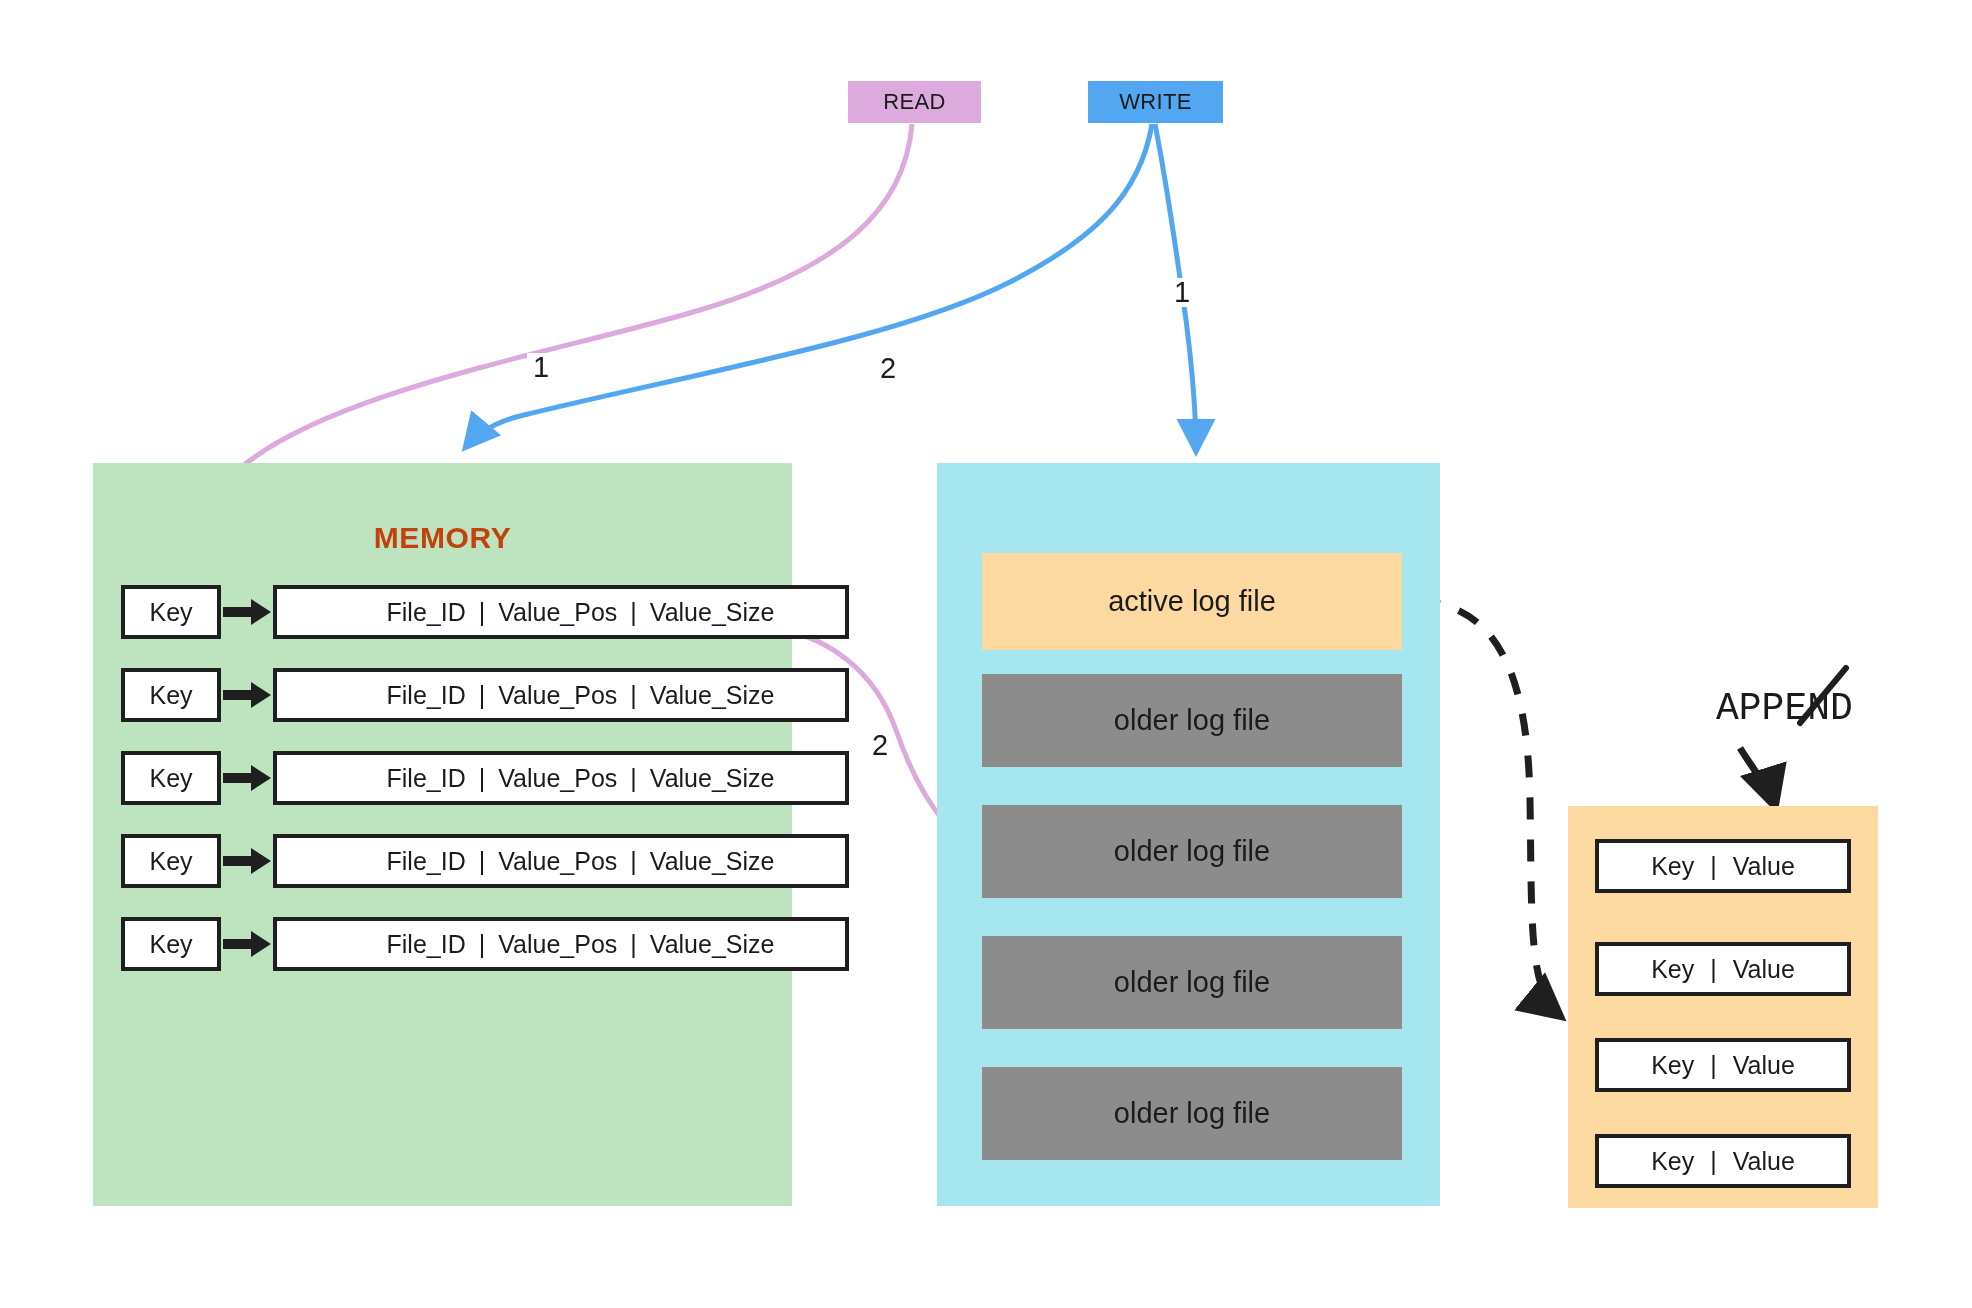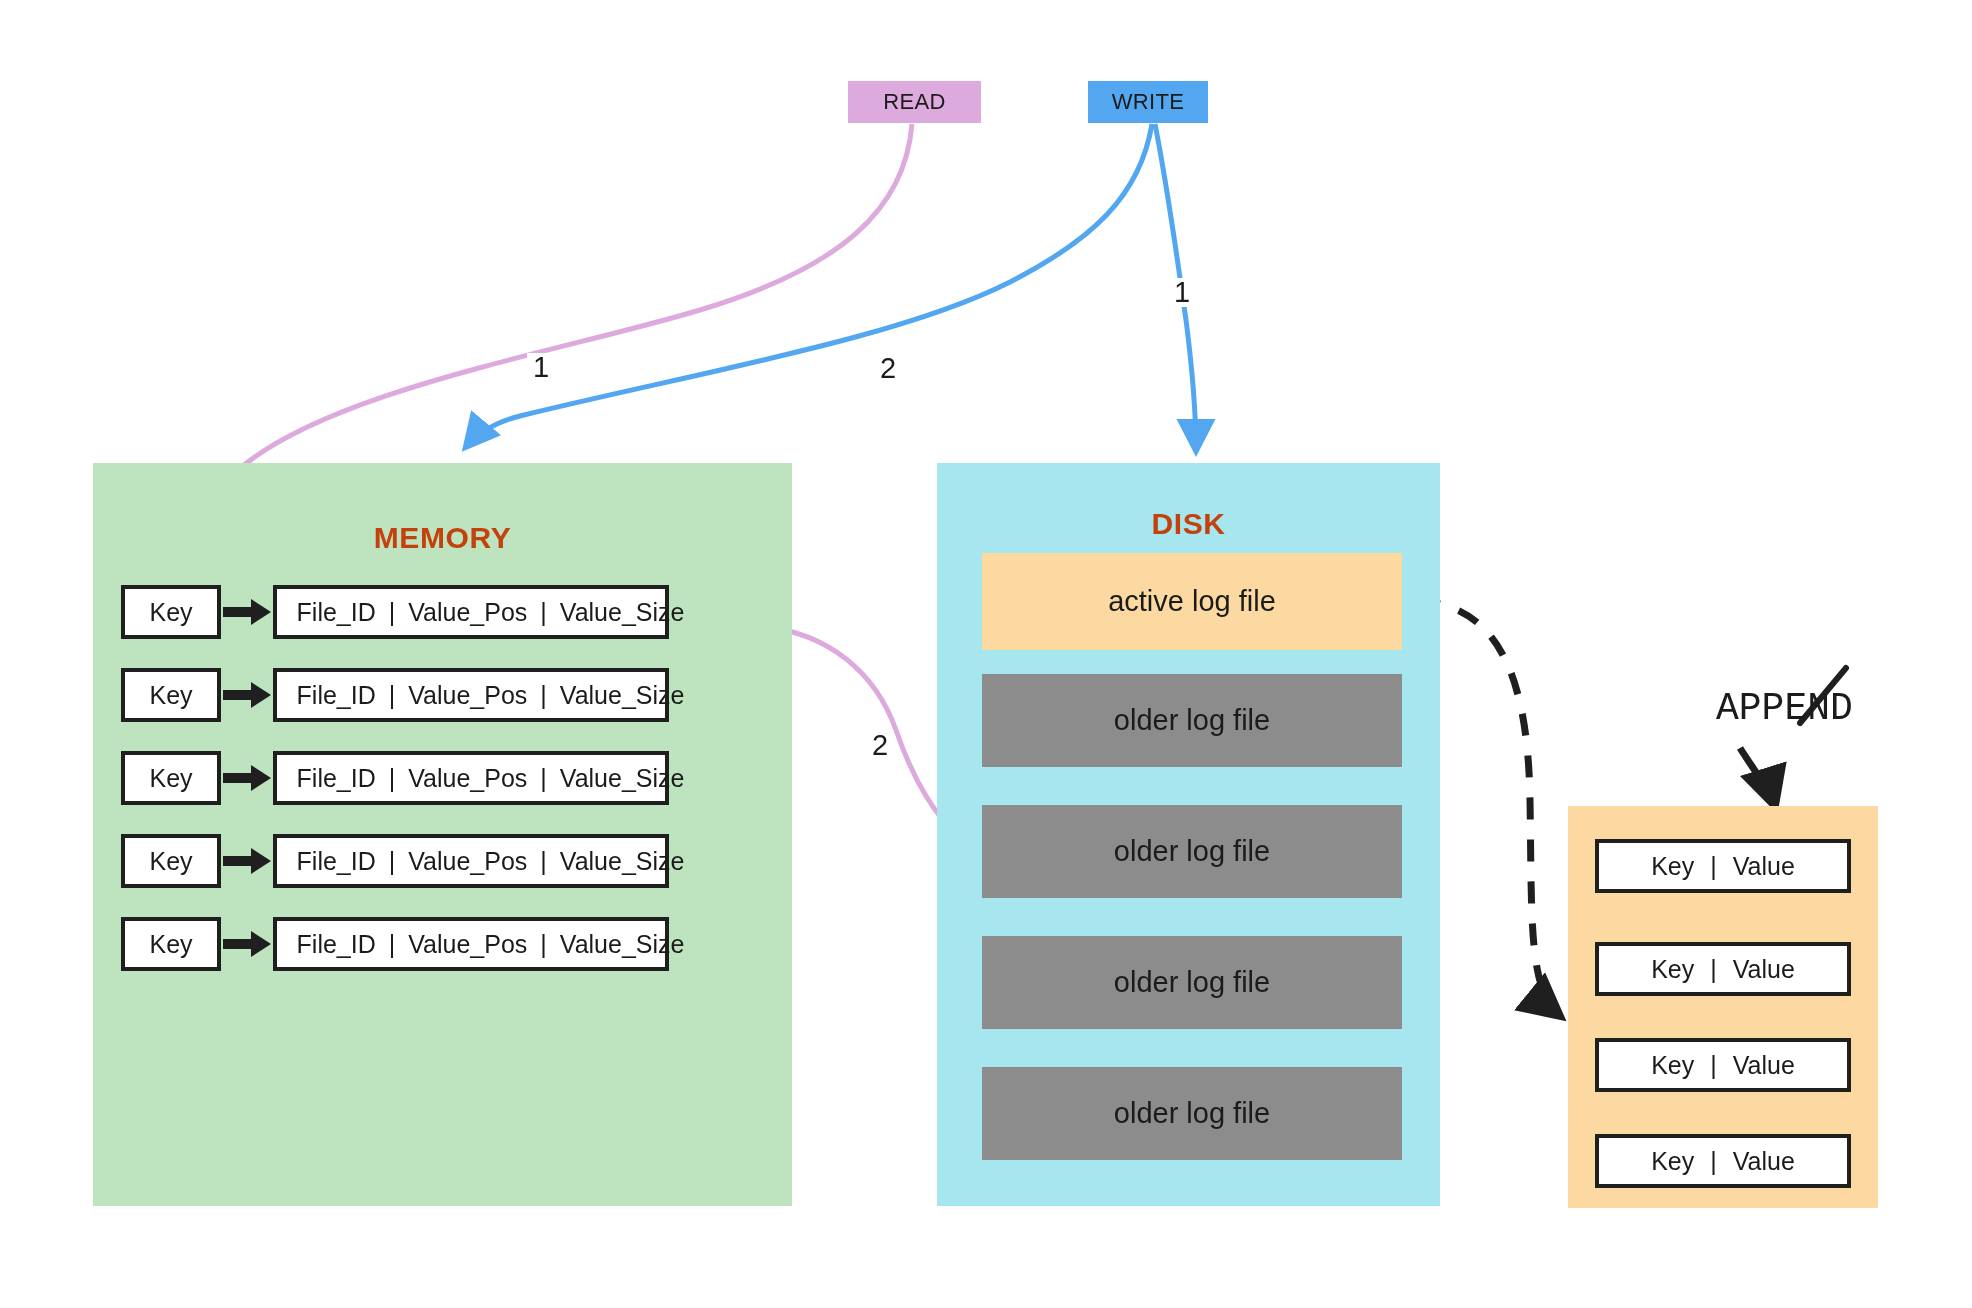--- a/index.html
+++ b/index.html
@@ -35,21 +35,21 @@
     text-align: center;
     font-size: 22px;
     color: #1b1b1b;
     letter-spacing: 0.3px;
   }
   #op-read {
     left: 848px; top: 81px; width: 133px;
     background: #ddaadd;
   }
   #op-write {
-    left: 1088px; top: 81px; width: 120px;
+    left: 1088px; top: 81px; width: 135px;
     background: #52a7f0;
   }
 
   
   .region {
     position: absolute;
   }
   #memory-panel {
     left: 93px; top: 463px;
     width: 699px; height: 743px;
@@ -118,21 +118,21 @@
     position: absolute;
     left: 30px;
     top: 50%;
     margin-top: -13px;
     width: 0; height: 0;
     border-left: 20px solid #1f1f1f;
     border-top: 13px solid transparent;
     border-bottom: 13px solid transparent;
   }
   .meta-box {
-    width: 396px;
+    width: 576px;
     height: 100%;
     box-sizing: border-box;
     background: #ffffff;
     border: 4px solid #1f1f1f;
     display: flex;
     align-items: center;
     justify-content: center;
     font-size: 25px;
     color: #1b1b1b;
     padding-left: 39px;
@@ -307,21 +307,20 @@
         <span class="sep">|</span>
         <span>Value_Pos</span>
         <span class="sep">|</span>
         <span>Value_Size</span>
       </div>
     </div>
 
   </div>
 
   <div class="region" id="disk-panel">
-    <div class="region-title">DISK</div>
 
     <div class="log-file active">active log file</div>
     <div class="log-file older" id="older-1">older log file</div>
     <div class="log-file older" id="older-2">older log file</div>
     <div class="log-file older" id="older-3">older log file</div>
     <div class="log-file older" id="older-4">older log file</div>
   </div>
 
   <div class="region" id="append-panel">
     <div class="kv-row" id="kv-0">

